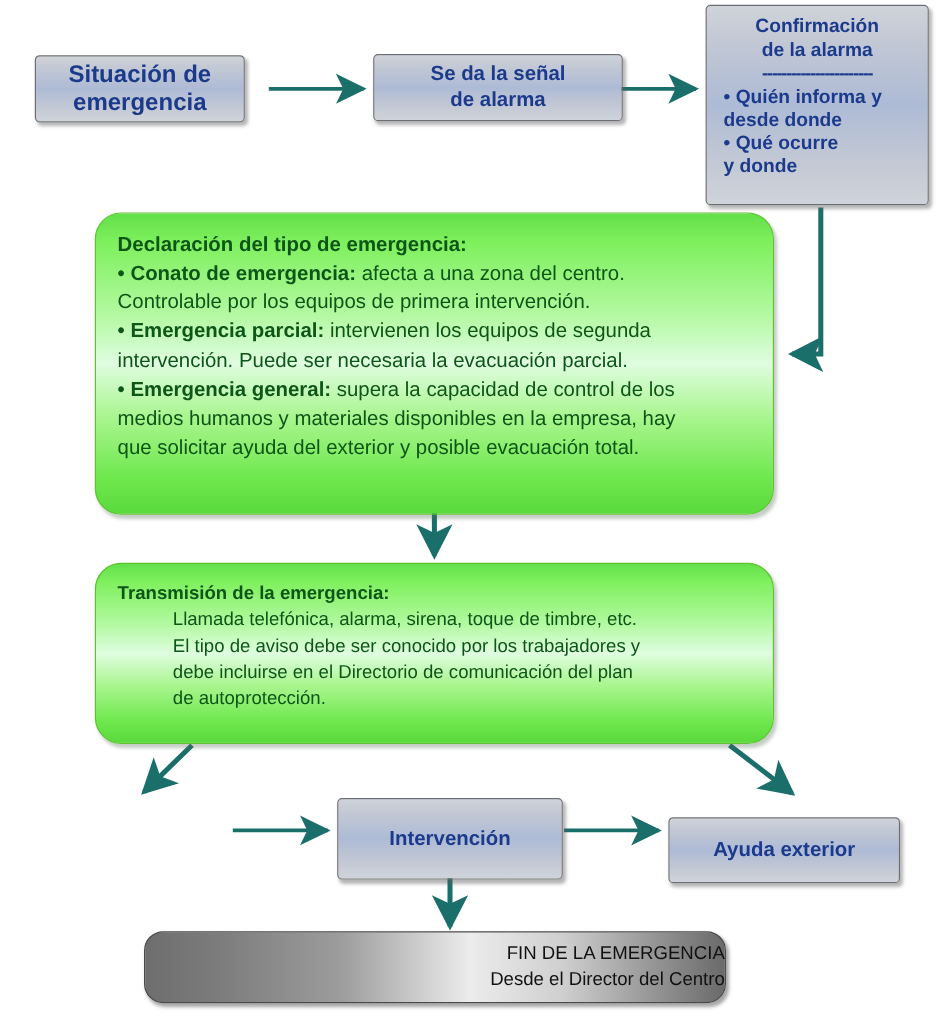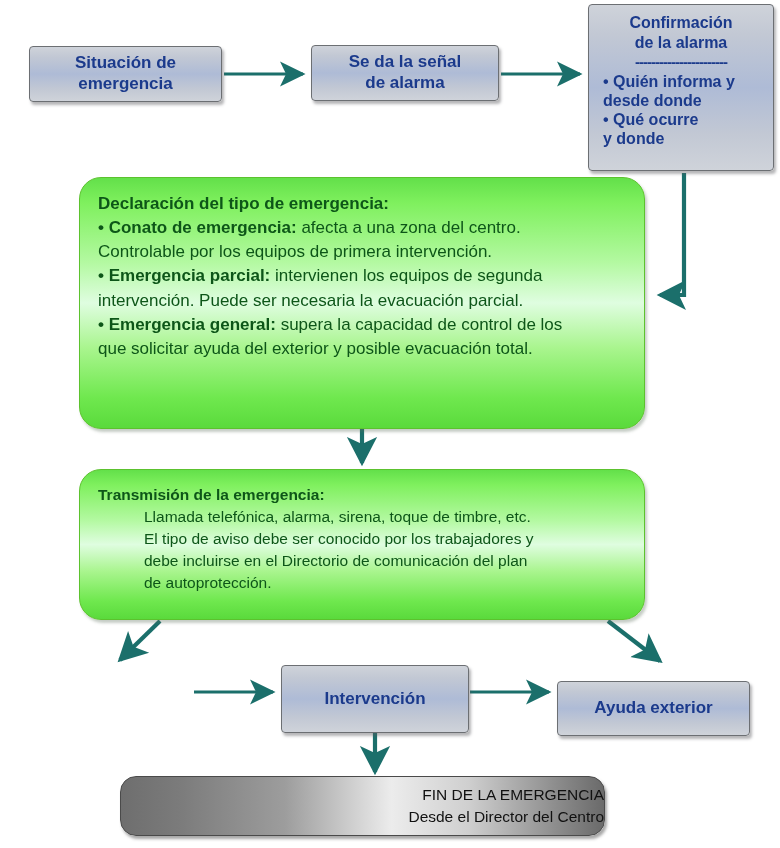--- a/index.html
+++ b/index.html
@@ -70,25 +70,25 @@
         #cfcfcf 72%,
         #8d8d8d 90%,
         #6a6a6a 100%);
     box-shadow: 2px 3px 3px rgba(80,80,80,0.5);
     color: #111111;
     text-align: right;
   }
 
   
   #node-situacion {
-    left: 29px; top: 46px; width: 193px; height: 56px;
-    font-size: 17px;
+    left: 29px; top: 46px; width: 175px; height: 56px;
+    font-size: 20px;
   }
   #node-senal {
-    left: 311px; top: 45px; width: 188px; height: 56px;
+    left: 311px; top: 45px; width: 208px; height: 56px;
     font-size: 17px;
   }
   #node-confirmacion {
     left: 588px; top: 4px; width: 186px; height: 167px;
     font-size: 16px;
     justify-content: flex-start;
     padding: 8px 10px 6px 10px;
   }
   #node-confirmacion .conf-title {
     text-align: center;
@@ -231,20 +231,21 @@
     <div class="g-li">
       <b>•</b>
       <b>Emergencia parcial:</b><span> intervienen los equipos de segunda</span>
     </div>
     <div>intervención. Puede ser necesaria la evacuación parcial.</div>
 
     <div class="g-li">
       <b>•</b>
       <b>Emergencia general:</b><span> supera la capacidad de control de los</span>
     </div>
+    <div>medios humanos y materiales disponibles en la empresa, hay</div>
     <div>que solicitar ayuda del exterior y posible evacuación total.</div>
   </div>
 
   <div class="node green-box" id="node-transmision">
     <div class="g-title">Transmisión de la emergencia:</div>
     <div class="g-indent">Llamada telefónica, alarma, sirena, toque de timbre, etc.</div>
     <div class="g-indent">El tipo de aviso debe ser conocido por los trabajadores y</div>
     <div class="g-indent">debe incluirse en el Directorio de comunicación del plan</div>
     <div class="g-indent">de autoprotección.</div>
   </div>

